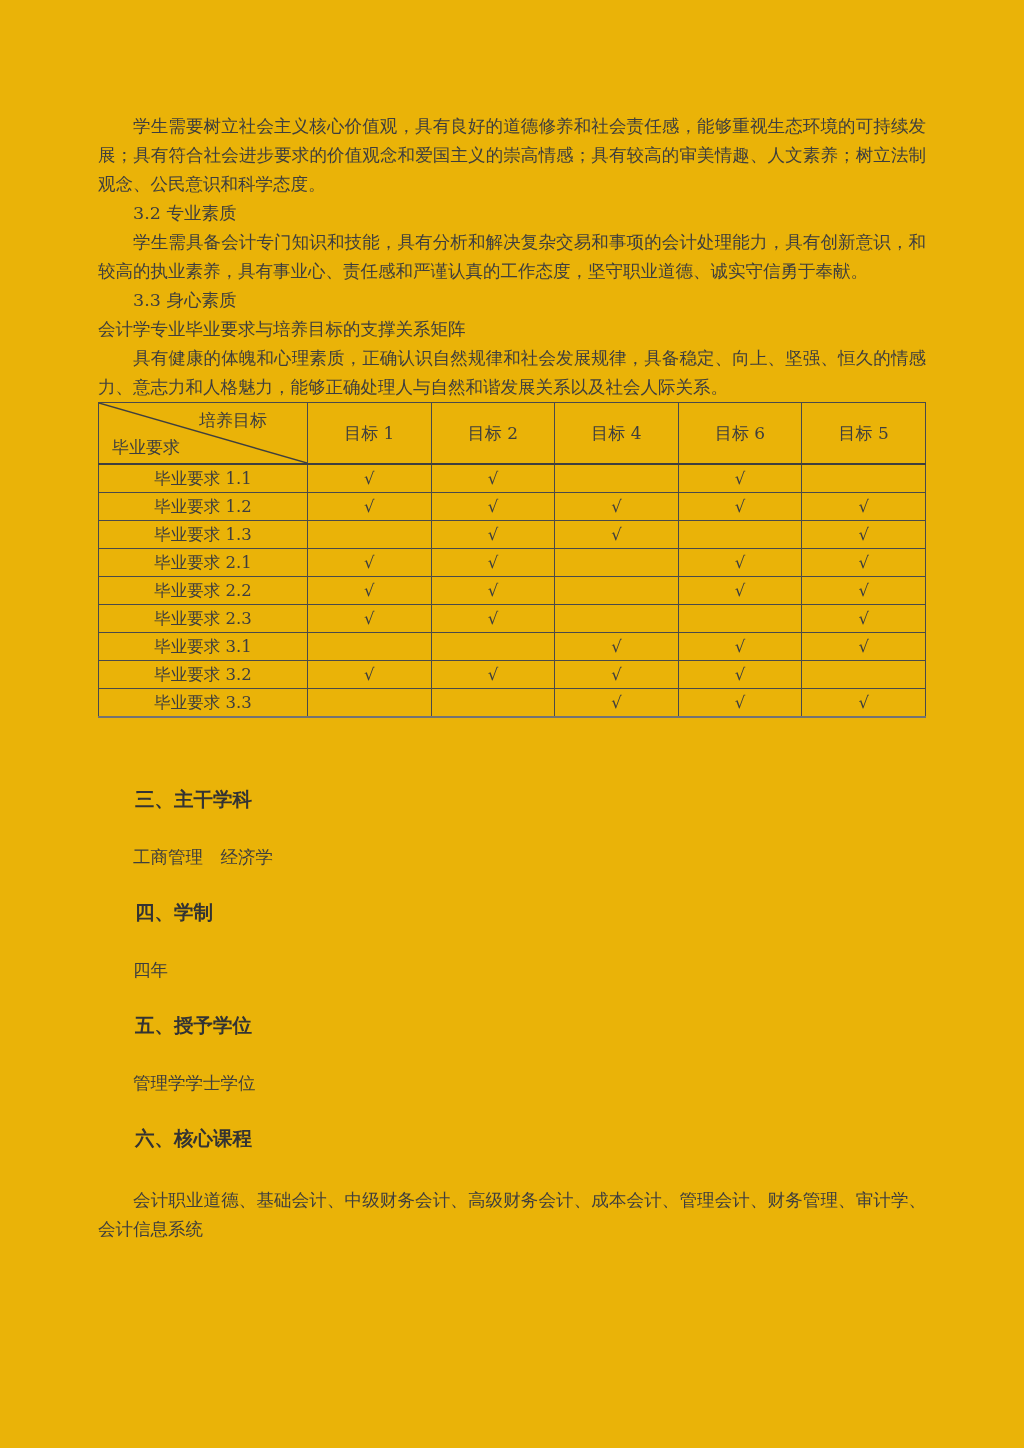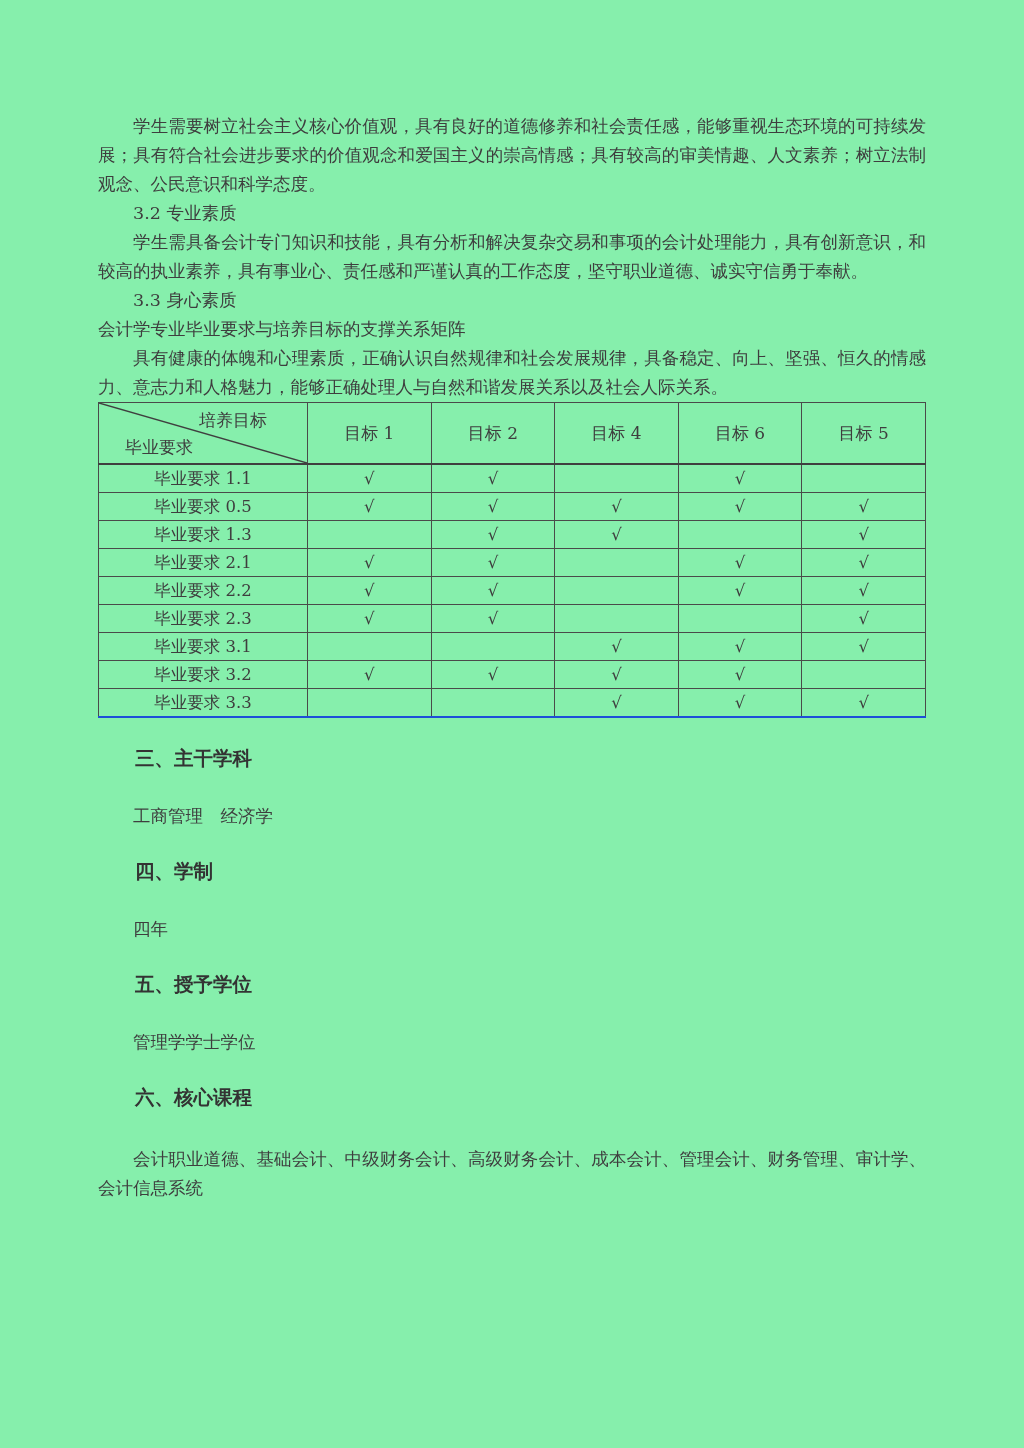--- a/index.html
+++ b/index.html
@@ -5,21 +5,21 @@
   html, body {
     margin: 0;
     padding: 0;
     background: #ffffff;
   }
   .page {
     position: relative;
     width: 1024px;
     height: 1448px;
     box-sizing: border-box;
-    background: #86efac;
+    background: #eab308;
     padding: 112px 98px 0 98px;
     overflow: hidden;
     font-family: "DejaVu Serif", "Liberation Serif", serif;
     color: #3e3e3e;
   }
   p.body {
     margin: 0;
     font-size: 17.5px;
     line-height: 29px;
     text-align: justify;
@@ -52,21 +52,21 @@
   table.matrix thead th {
     height: 60px;
     border-bottom: 2px solid #3f3f3f;
     font-size: 17px;
   }
   table.matrix tbody td {
     height: 27px;
     font-size: 16.5px;
   }
   table.matrix tbody tr:last-child td {
-    border-bottom: 2px solid #1d4ed8;
+    border-bottom: 2px solid #737373;
   }
 
   th.corner { position: relative; }
   th.corner svg.diag {
     position: absolute;
     top: 0; left: 0;
     width: 100%; height: 100%;
     display: block;
   }
   th.corner svg.diag line {
@@ -77,35 +77,35 @@
   .corner-top {
     position: absolute;
     top: 7px;
     right: 40px;
     font-size: 17px;
     line-height: 20px;
   }
   .corner-bottom {
     position: absolute;
     bottom: 6px;
-    left: 26px;
+    left: 13px;
     font-size: 17px;
     line-height: 20px;
   }
 
   h2.sec-heading {
     margin: 26px 0 0 0;
     padding-left: 37px;
     font-family: "DejaVu Sans", "Liberation Sans", sans-serif;
     font-weight: bold;
     font-size: 19.5px;
     line-height: 30px;
     color: #333333;
   }
-  h2.sec-heading.first { margin-top: 26px; }
+  h2.sec-heading.first { margin-top: 67px; }
   p.sec-body { margin: 28px 0 0 0; }
   p.core-body { margin: 32px 0 0 0; }
 </style>
 </head>
 <body>
 
 <div class="page">
 
   <p class="body indent">学生需要树立社会主义核心价值观，具有良好的道德修养和社会责任感，能够重视生态环境的可持续发展；具有符合社会进步要求的价值观念和爱国主义的崇高情感；具有较高的审美情趣、人文素养；树立法制观念、公民意识和科学态度。</p>
   <p class="body indent">3.2 专业素质</p>
@@ -143,21 +143,21 @@
     <tbody>
         <tr>
           <td>毕业要求 1.1</td>
           <td>√</td>
           <td>√</td>
           <td></td>
           <td>√</td>
           <td></td>
         </tr>
         <tr>
-          <td>毕业要求 0.5</td>
+          <td>毕业要求 1.2</td>
           <td>√</td>
           <td>√</td>
           <td>√</td>
           <td>√</td>
           <td>√</td>
         </tr>
         <tr>
           <td>毕业要求 1.3</td>
           <td></td>
           <td>√</td>

